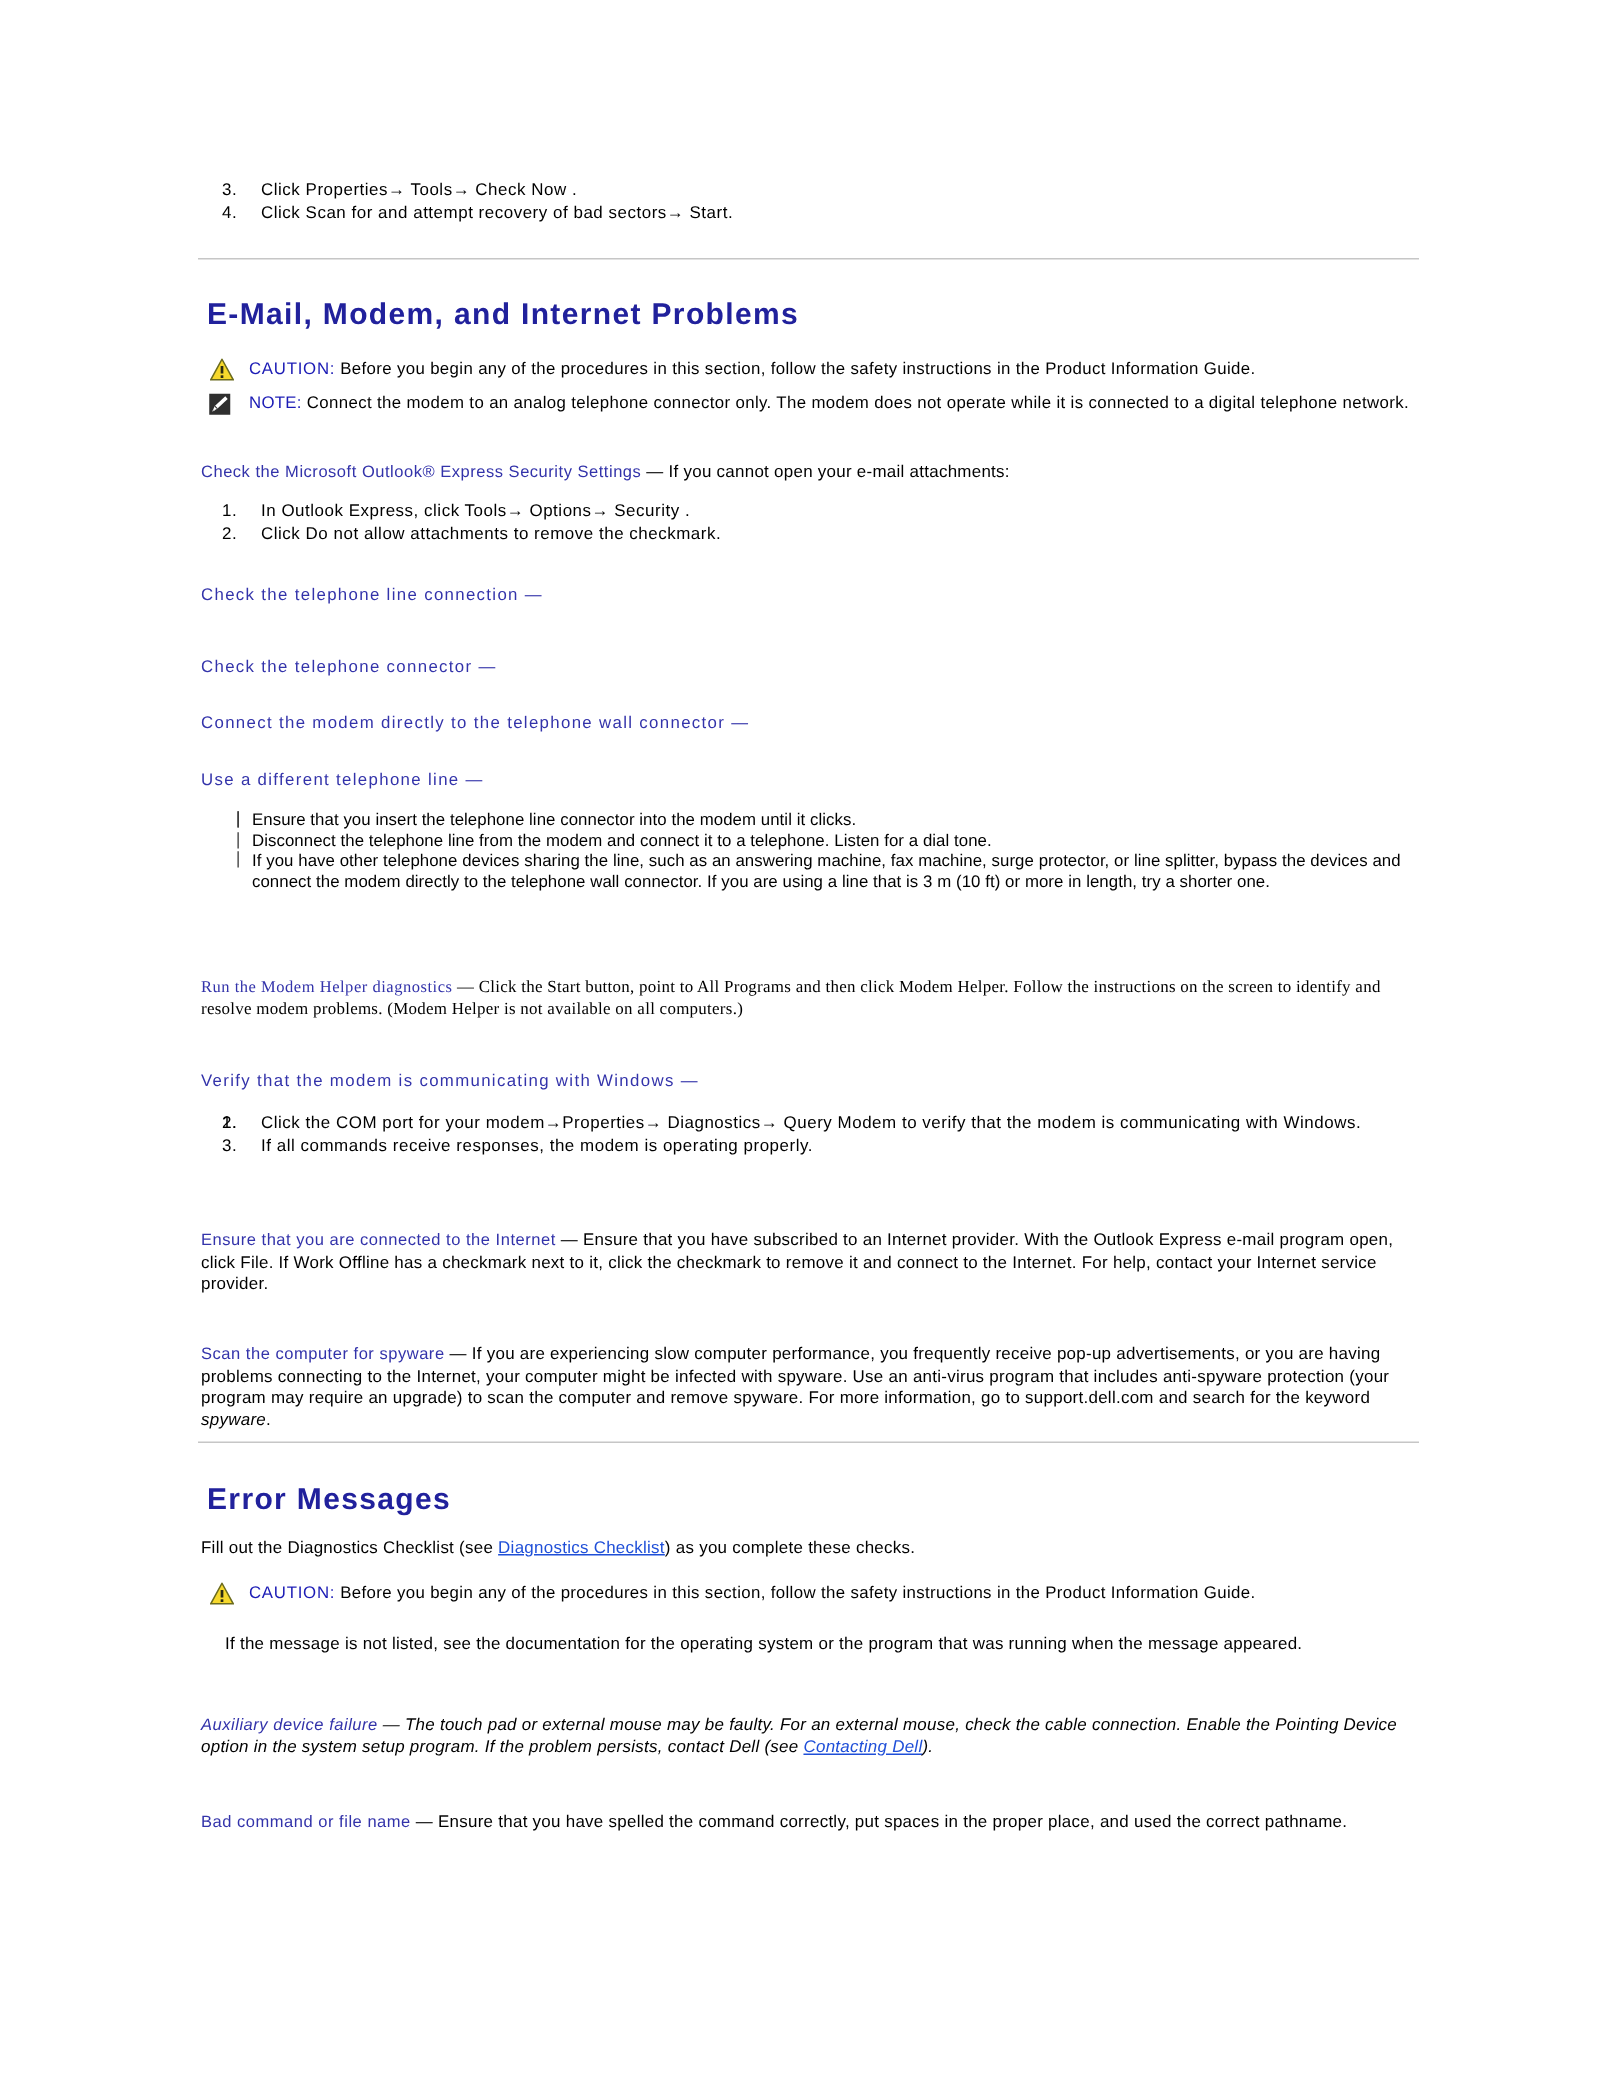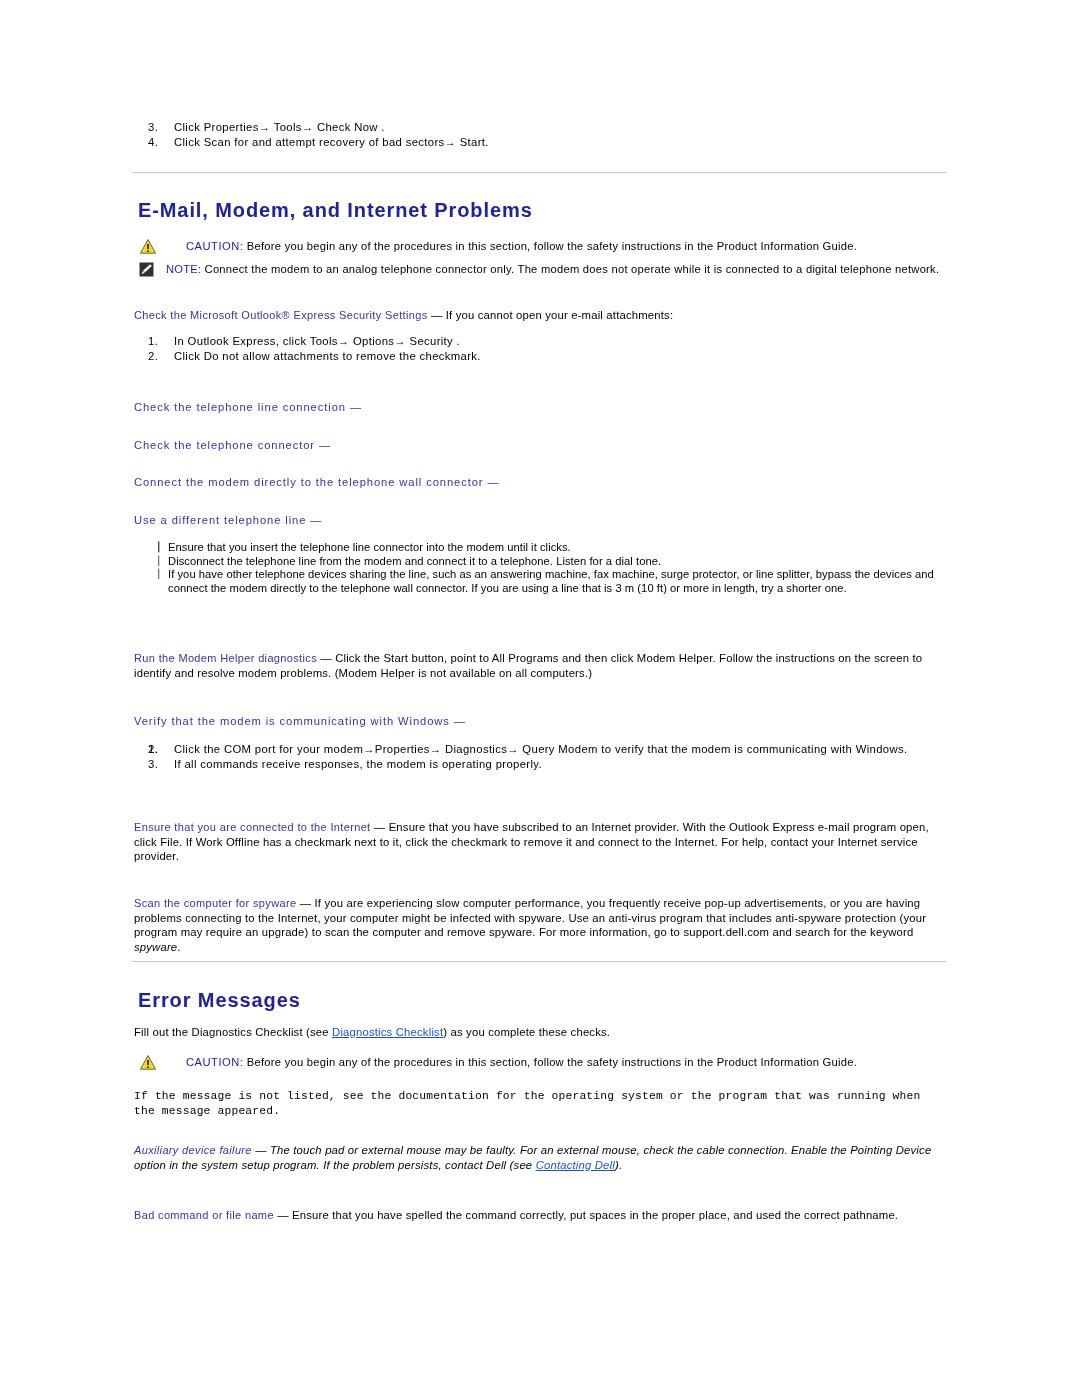--- a/index.html
+++ b/index.html
@@ -110,21 +110,20 @@
   .admon {
     position: relative;
     padding-left: 30px;
     font-size: 11.2px;
     line-height: 15px;
     letter-spacing: 0.25px;
   }
   .admon .label-caution {
     color: #1b1bb5;
     letter-spacing: 0.5px;
-    margin-left: 20px;
   }
   .admon .label-note {
     color: #1b1bb5;
     letter-spacing: 0.2px;
   }
   .icon-caution {
     position: absolute;
     left: 4px;
     top: 0px;
     width: 16px;
@@ -196,21 +195,21 @@
       <li>
         <span class="num">1.</span>
         <span>In Outlook Express, click Tools→ Options→ Security .</span>
       </li>
       <li>
         <span class="num">2.</span>
         <span>Click Do not allow attachments to remove the checkmark.</span>
       </li>
     </ol>
 
-    <div class="bluehead-sp" style="position:absolute; left:2px; top:401px;">Check the telephone line connection —</div>
+    <div class="bluehead-sp" style="position:absolute; left:2px; top:391px;">Check the telephone line connection —</div>
 
     <div class="bluehead-sp" style="position:absolute; left:2px; top:439px;">Check the telephone connector —</div>
 
     <div class="bluehead-sp" style="position:absolute; left:2px; top:476px;">Connect the modem directly to the telephone wall connector —</div>
 
     <div class="bluehead-sp" style="position:absolute; left:2px; top:514px;">Use a different telephone line —</div>
 
     <ul class="bullist" style="position:absolute; left:8px; top:541px; width:806px;">
       <li>
         <span class="bul">∣</span>
@@ -222,21 +221,21 @@
       <li>
         <span class="bul">∣</span>
         <span>Disconnect the telephone line from the modem and connect it to a telephone. Listen for a dial tone.</span>
       </li>
       <li>
         <span class="bul">∣</span>
         <span>If you have other telephone devices sharing the line, such as an answering machine, fax machine, surge protector, or line splitter, bypass the devices and connect the modem directly to the telephone wall connector. If you are using a line that is 3 m (10 ft) or more in length, try a shorter one.</span>
       </li>
     </ul>
 
-    <div class="body-text" style="position:absolute; left:2px; top:651px; width:812px; line-height:14.5px;">
+    <div class="body-text" style="position:absolute; left:2px; top:651px; width:812px; line-height:14.5px;font-family:Liberation Serif, serif;">
       <span class="bluehead">Run the Modem Helper diagnostics</span><span> — </span><span>Click the Start button, point to All Programs and then click Modem Helper. Follow the instructions on the screen to identify and resolve modem problems. (Modem Helper is not available on all computers.)</span>
     </div>
 
     <div class="bluehead-sp" style="position:absolute; left:2px; top:715px;">Verify that the modem is communicating with Windows —</div>
 
     <ol class="numlist" style="position:absolute; left:0px; top:742px; width:814px;">
       <li>
         <span class="num">1.</span>
       </li>
       <li>
@@ -269,21 +268,21 @@
       <span class="icon-caution">
         <svg width="16" height="15" viewBox="0 0 16 15" xmlns="http://www.w3.org/2000/svg">
           <polygon points="8,0.5 15.5,14.2 0.5,14.2" fill="#f6d82c" stroke="#6b6b1e" stroke-width="1"></polygon>
           <rect x="7.1" y="5" width="1.8" height="5" fill="#2b2b12"></rect>
           <rect x="7.1" y="11.2" width="1.8" height="1.8" fill="#2b2b12"></rect>
         </svg>
       </span>
       <span class="label-caution">CAUTION:</span><span> Before you begin any of the procedures in this section, follow the safety instructions in the Product Information Guide.</span>
     </div>
 
-    <div class="body-text" style="position:absolute; left:2px; top:1089px; width:812px;font-family:Liberation Mono, monospace;">If the message is not listed, see the documentation for the operating system or the program that was running when the message appeared.</div>
+    <div class="body-text" style="position:absolute; left:18px; top:1089px; width:812px;">If the message is not listed, see the documentation for the operating system or the program that was running when the message appeared.</div>
 
     <div class="body-text" style="position:absolute; left:2px; top:1143px; width:812px; line-height:14.5px;font-style:italic;">
       <span class="bluehead">Auxiliary device failure</span><span> — </span><span>The touch pad or external mouse may be faulty. For an external mouse, check the cable connection. Enable the Pointing Device option in the system setup program. If the problem persists, contact Dell (see </span><a class="doclink" href="#">Contacting Dell</a><span>).</span>
     </div>
 
     <div class="body-text" style="position:absolute; left:2px; top:1208px; width:812px; line-height:14.5px;">
       <span class="bluehead">Bad command or file name</span><span> — </span><span>Ensure that you have spelled the command correctly, put spaces in the proper place, and used the correct pathname.</span>
     </div>
 
   </div>

